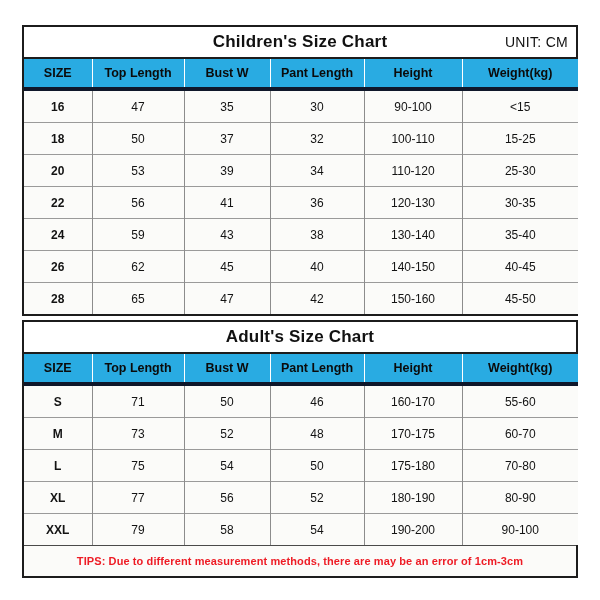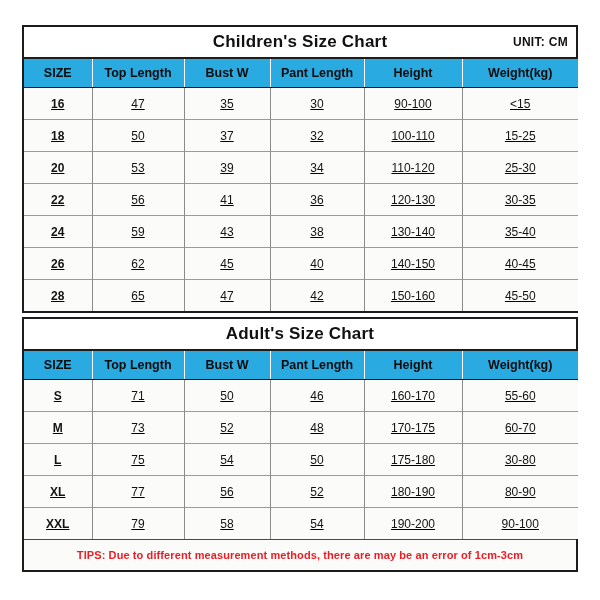--- a/index.html
+++ b/index.html
@@ -43,22 +43,22 @@
     font-size: 17px;
     font-weight: bold;
     color: #111111;
     letter-spacing: 0.2px;
   }
   .unit-text {
     position: absolute;
     right: 8px;
     top: 50%;
     transform: translateY(-50%);
-    font-size: 12px;
-    font-weight: bold;
+    font-size: 14px;
+    font-weight: normal;
     color: #111111;
     letter-spacing: 0.3px;
   }
   table.size-table {
     width: 100%;
     border-collapse: collapse;
     table-layout: fixed;
   }
   table.size-table th,
   table.size-table td {
@@ -73,28 +73,27 @@
   table.size-table td:last-child {
     border-right: none;
   }
   table.size-table thead th {
     background: #29ABE2;
     height: 28px;
     font-size: 12.5px;
     font-weight: bold;
     color: #0b0b0b;
     border-right: 1px solid #ffffff;
-    border-bottom: 1px solid #0f172a;
+    border-bottom: 4px solid #0f172a;
   }
   table.size-table thead th:last-child {
     border-right: none;
   }
   table.size-table tbody tr {
     border-bottom: 1px solid #9a9a9a;
-    text-decoration: underline;
   }
   table.size-table tbody tr:last-child {
     border-bottom: none;
   }
   table.size-table tbody td {
     height: 31px;
     background: #fbfbf9;
     font-weight: normal;
   }
   table.size-table tbody td.size-cell {
@@ -250,21 +249,21 @@
           <td>48</td>
           <td>170-175</td>
           <td>60-70</td>
         </tr>
         <tr>
           <td class="size-cell">L</td>
           <td>75</td>
           <td>54</td>
           <td>50</td>
           <td>175-180</td>
-          <td>30-80</td>
+          <td>70-80</td>
         </tr>
         <tr>
           <td class="size-cell">XL</td>
           <td>77</td>
           <td>56</td>
           <td>52</td>
           <td>180-190</td>
           <td>80-90</td>
         </tr>
         <tr>

